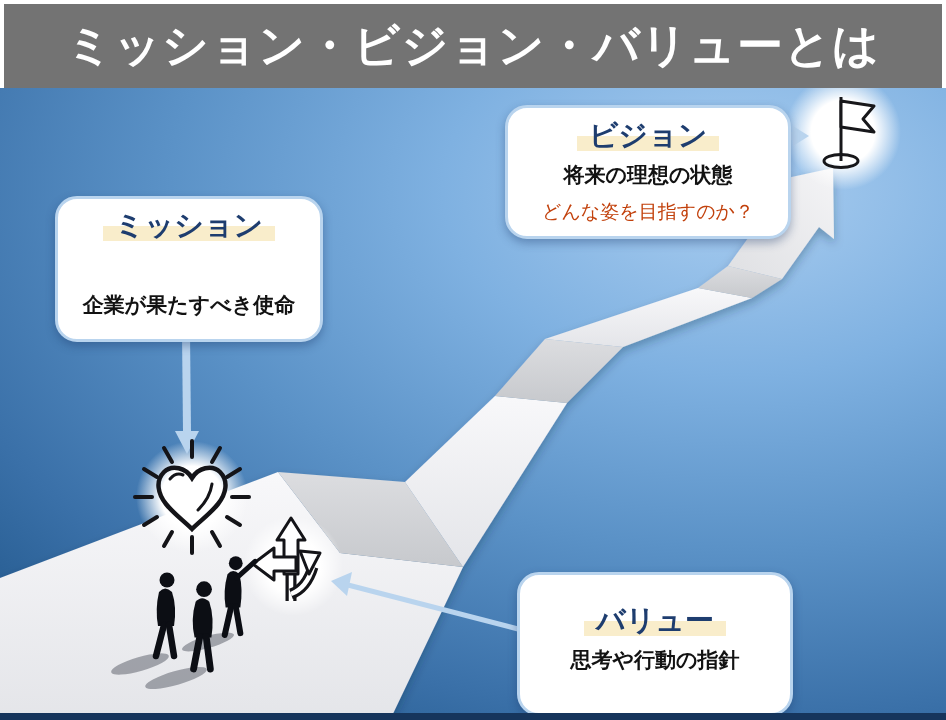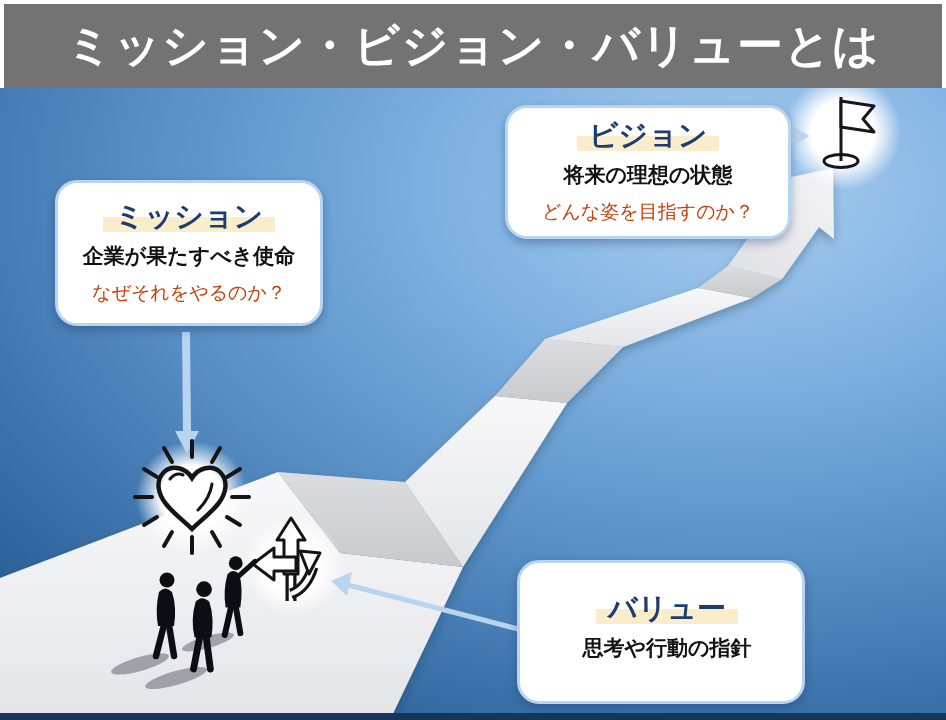--- a/index.html
+++ b/index.html
@@ -34,23 +34,23 @@
   }
   .card-label{
     font-size:29px;font-weight:bold;color:#1e3d6f;line-height:1.15;margin-bottom:9px;
   }
   .hl{
     background:linear-gradient(to bottom, rgba(0,0,0,0) 52%, #f9edcb 52%, #f9edcb 100%);
     padding:0 12px;
   }
   .card-def{font-size:21px;font-weight:bold;color:#121212;margin-bottom:10px;}
   .card-q{font-size:19px;color:#c2410c;}
-  .card-mission{left:55px;top:180px;width:262px;height:140px;}
+  .card-mission{left:55px;top:196px;width:262px;height:140px;gap:40px;}
   .card-vision{left:477px;top:105px;width:280px;height:128px;margin-left:28px;}
-  .card-value{left:517px;top:560px;width:270px;height:138px;padding-left:12px;}
+  .card-value{left:517px;top:572px;width:270px;height:138px;}
 </style>
 </head>
 <body>
 
 <div class="page">
 
   <div class="sky"></div>
 
   <svg class="scene" viewBox="0 0 946 720">
     <defs>
@@ -161,21 +161,20 @@
         <path d="M4,-62 L24,-80" stroke-width="5.5" stroke-linecap="round" fill="none"></path>
         <path d="M-2,-31 L-9,0" stroke-width="6.5" stroke-linecap="round" fill="none"></path>
         <path d="M3,-31 L8,-2" stroke-width="6.5" stroke-linecap="round" fill="none"></path>
       </g>
     </g>
   </svg>
 
   <div class="card card-mission">
     <div class="card-label"><span class="hl">ミッション</span></div>
     <div class="card-def">企業が果たすべき使命</div>
-    <div class="card-q">なぜそれをやるのか？</div>
   </div>
 
   <div class="card card-vision">
     <div class="card-label"><span class="hl">ビジョン</span></div>
     <div class="card-def">将来の理想の状態</div>
     <div class="card-q">どんな姿を目指すのか？</div>
   </div>
 
   <div class="card card-value">
     <div class="card-label"><span class="hl">バリュー</span></div>

